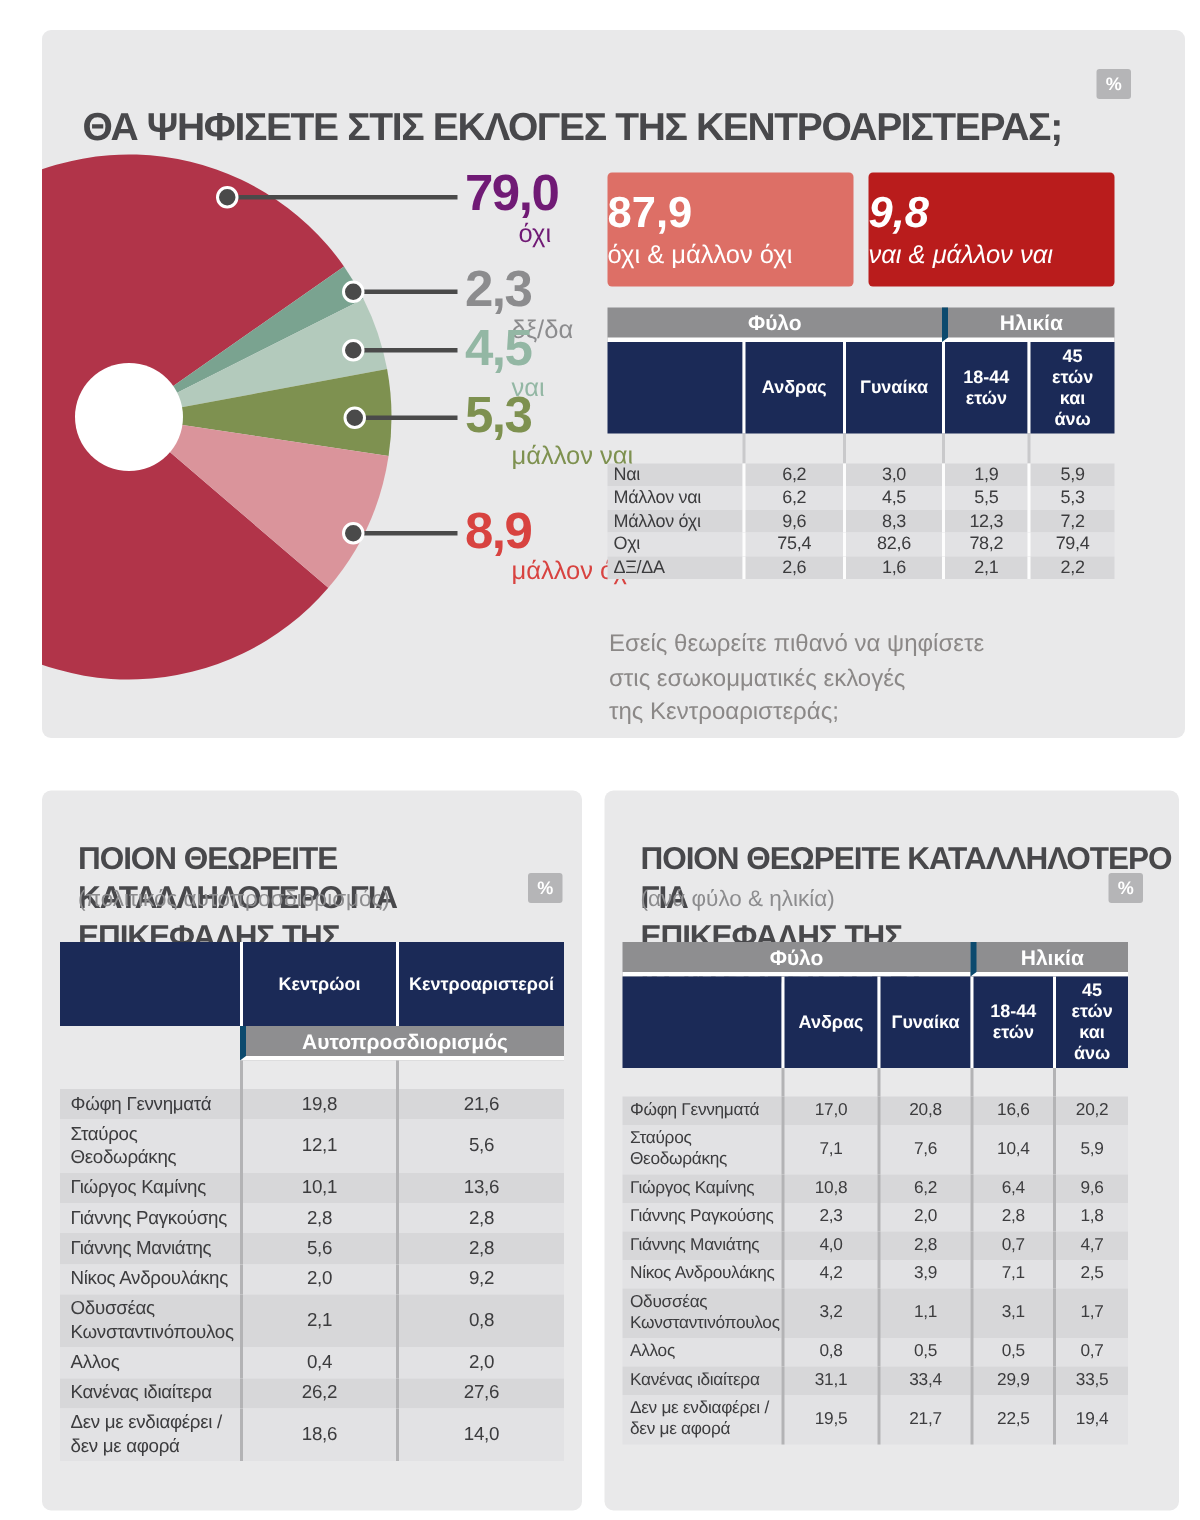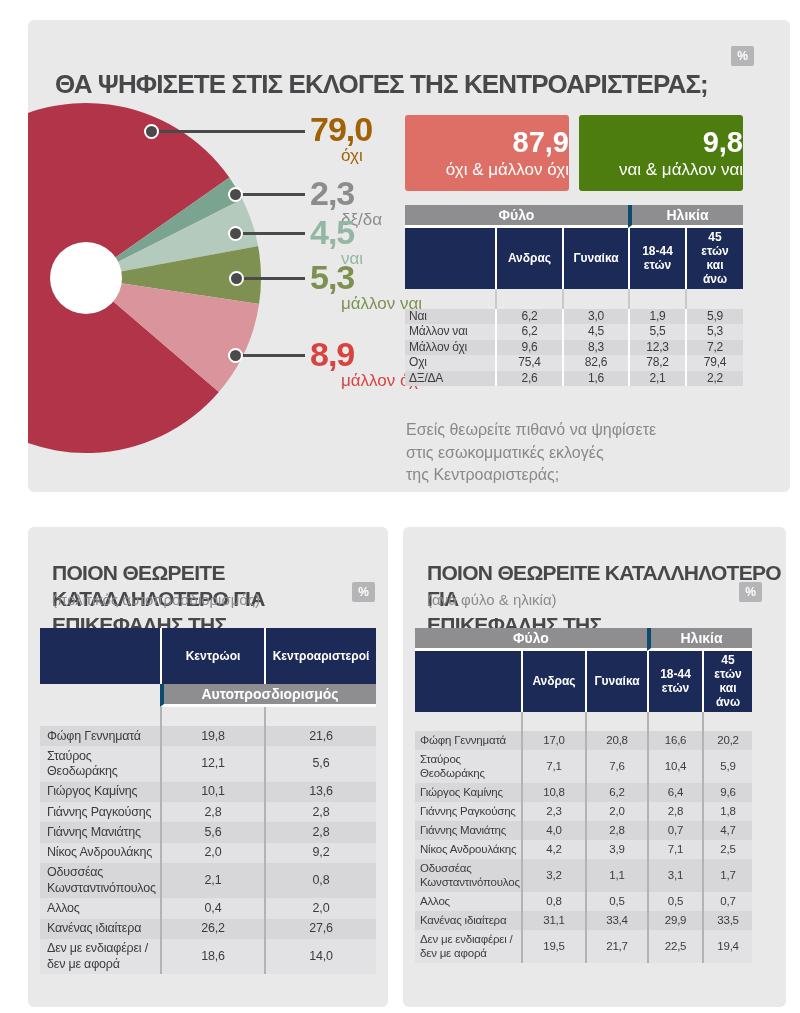--- a/index.html
+++ b/index.html
@@ -31,21 +31,21 @@
   #pie-overlay{position:absolute;left:0;top:0;width:762px;height:472px;pointer-events:none;}
   .callout-line{position:absolute;height:2.5px;background:var(--callout);}
   .callout-dot{position:absolute;width:15px;height:15px;border-radius:50%;background:var(--callout);
                border:2.5px solid #fff;}
   .callout-text{position:absolute;left:282px;}
   .callout-num{font-size:34px;font-weight:bold;line-height:0.98;letter-spacing:-1px;}
   .callout-cap{font-size:17px;margin-top:1px;line-height:1.05;margin-left:31px;}
 
   #summary{position:absolute;left:377px;top:95px;display:flex;gap:10px;}
   .sum-box{width:164px;height:76px;border-radius:3px;display:flex;flex-direction:column;
-           align-items:flex-end;justify-content:center;color:#fff;}
+           align-items:flex-start;justify-content:center;color:#fff;}
   .sum-num{font-size:29px;font-weight:bold;line-height:1.15;}
   .sum-cap{font-size:17px;}
 
   #table-top{position:absolute;left:377px;top:185px;}
   #table-bl,#table-br{position:absolute;left:12px;top:101px;}
   #footnote{position:absolute;left:378px;top:383px;font-size:16px;color:var(--footnote);
             line-height:1.42;white-space:pre-line;}
 
   table.ptable{border-collapse:separate;border-spacing:0;table-layout:fixed;}
   .ptable td{overflow:hidden;}
@@ -80,21 +80,21 @@
       <path d="M 180 180 L 312.87 293.89 A 175 175 0 1 1 323.35 79.62 Z" fill="#b13449"></path>
       <path d="M 180 180 L 323.35 79.62 A 175 175 0 0 1 336.31 101.31 Z" fill="#7aa390"></path>
       <path d="M 180 180 L 336.31 101.31 A 175 175 0 0 1 352.06 148.05 Z" fill="#b3cabc"></path>
       <path d="M 180 180 L 352.06 148.05 A 175 175 0 0 1 353.05 206.05 Z" fill="#7e9150"></path>
       <path d="M 180 180 L 353.05 206.05 A 175 175 0 0 1 312.87 293.89 Z" fill="#da949b"></path>
       <circle cx="180" cy="180" r="36" fill="#ffffff"></circle>
     </svg>
   <div id="pie-overlay">
       <div class="callout-line" style="left: 123px; top: 110px; width: 154px;"></div>
       <div class="callout-dot" style="left: 116px; top: 104px;"></div>
-      <div class="callout-text" style="top: 93px; color: #a16207;">
+      <div class="callout-text" style="top: 93px; color: #701a75; text-align: center;">
         <div class="callout-num">79,0</div>
         <div class="callout-cap">όχι</div>
       </div>
       <div class="callout-line" style="left: 207px; top: 173px; width: 70px;"></div>
       <div class="callout-dot" style="left: 200px; top: 167px;"></div>
       <div class="callout-text" style="top: 157px; color: rgb(140, 140, 142);">
         <div class="callout-num">2,3</div>
         <div class="callout-cap">δξ/δα</div>
       </div>
       <div class="callout-line" style="left: 207px; top: 212px; width: 70px;"></div>
@@ -115,21 +115,21 @@
         <div class="callout-num">8,9</div>
         <div class="callout-cap">μάλλον όχι</div>
       </div>
     </div>
 
   <div id="summary">
       <div class="sum-box" style="background: rgb(221, 111, 102);">
         <div class="sum-num">87,9</div>
         <div class="sum-cap">όχι &amp; μάλλον όχι</div>
       </div>
-      <div class="sum-box" style="background: #4d7c0f;">
+      <div class="sum-box" style="background: #b91c1c; font-style: italic;">
         <div class="sum-num">9,8</div>
         <div class="sum-cap">ναι &amp; μάλλον ναι</div>
       </div>
     </div>
 
   <div id="table-top">
       <table class="ptable compact" style="width: 338px; --sep: #fdfdfd; --spsep: #c9c9cb;">
         <colgroup>
           <col style="width: 90px;">
           <col style="width: 67px;">

